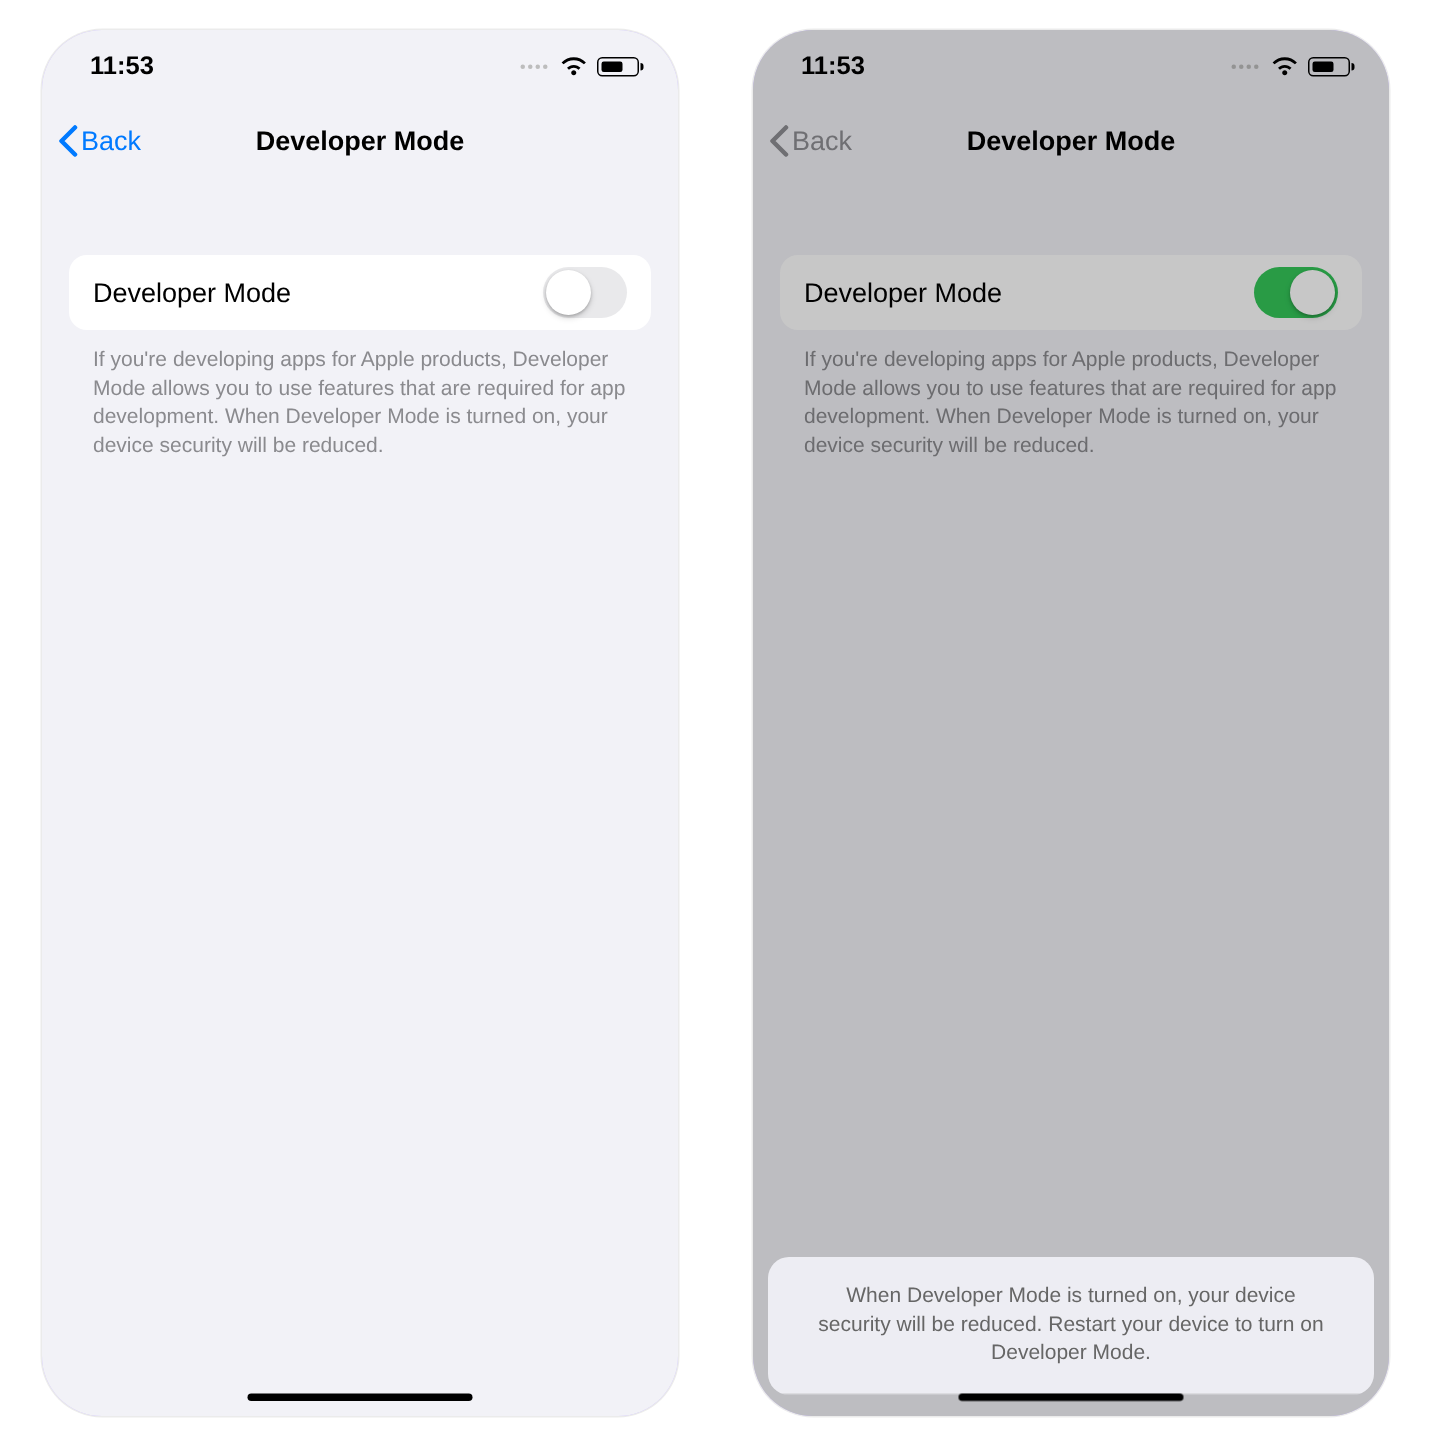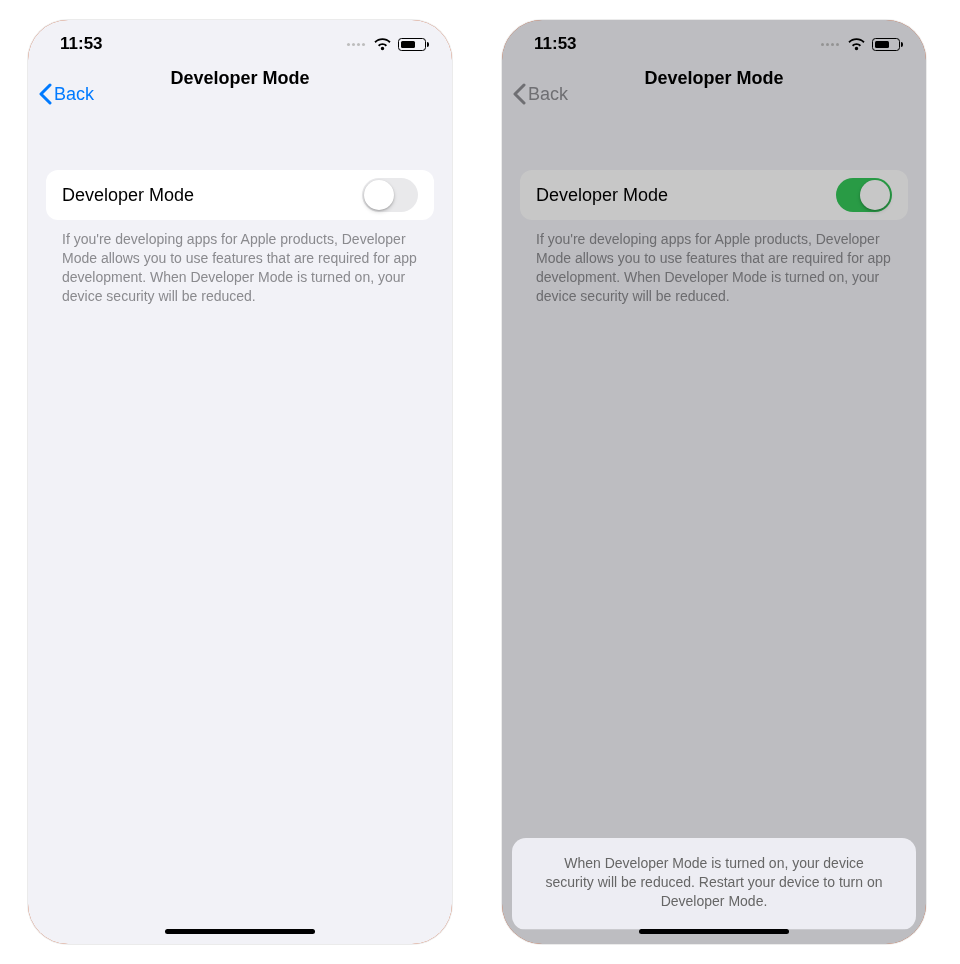--- a/index.html
+++ b/index.html
@@ -13,21 +13,21 @@
       width: 960px;
       height: 964px;
       background: #ffffff;
       display: flex;
       gap: 50px;
       padding: 20px 28px;
     }
     .phone {
       width: 424px;
       height: 924px;
-      background: #c2410c;
+      background: #c4b5fd;
       border-radius: 40px;
       position: relative;
       overflow: hidden;
       box-shadow: 0 0 0 1px rgba(0,0,0,0.08);
     }
     .phone.dimmed .screen-content {
       filter: brightness(0.78);
     }
     .screen-content {
       position: absolute;
@@ -87,20 +87,21 @@
       height: 7px;
       margin-left: 2px;
       background: #000;
       border-radius: 1.5px;
     }
 
     
     .nav-bar {
       height: 52px;
       display: flex;
+      align-items: center;
       position: relative;
       padding: 0 10px;
     }
     .back-btn {
       display: flex;
       align-items: center;
       color: #007aff;
       font-size: 18px;
       gap: 2px;
     }

